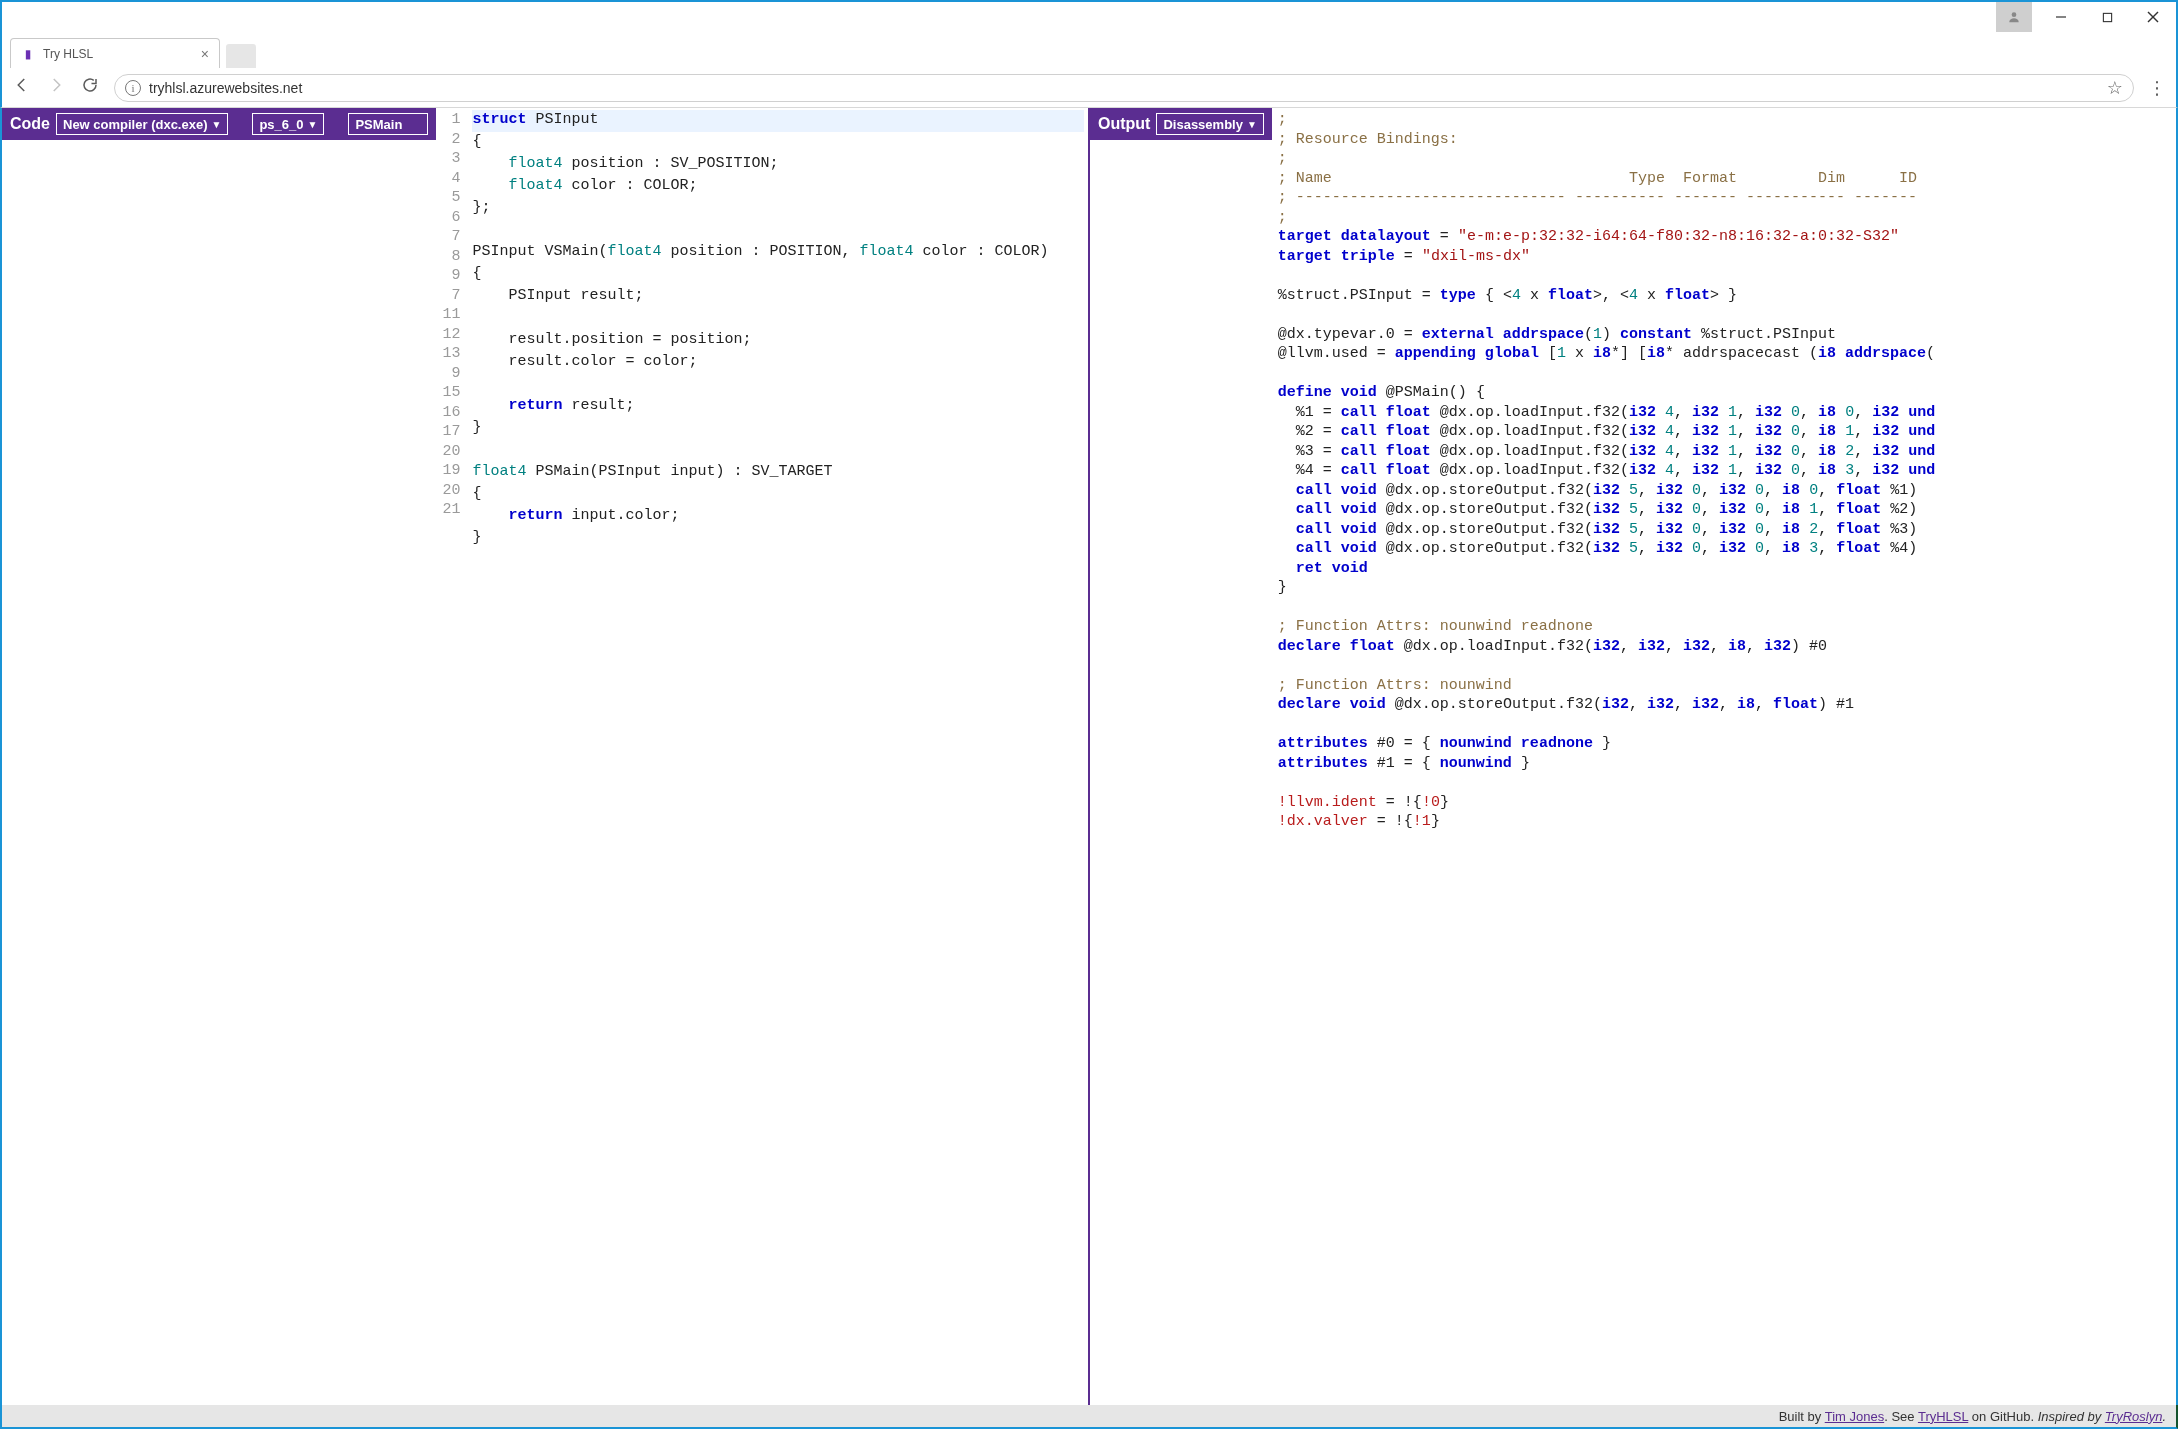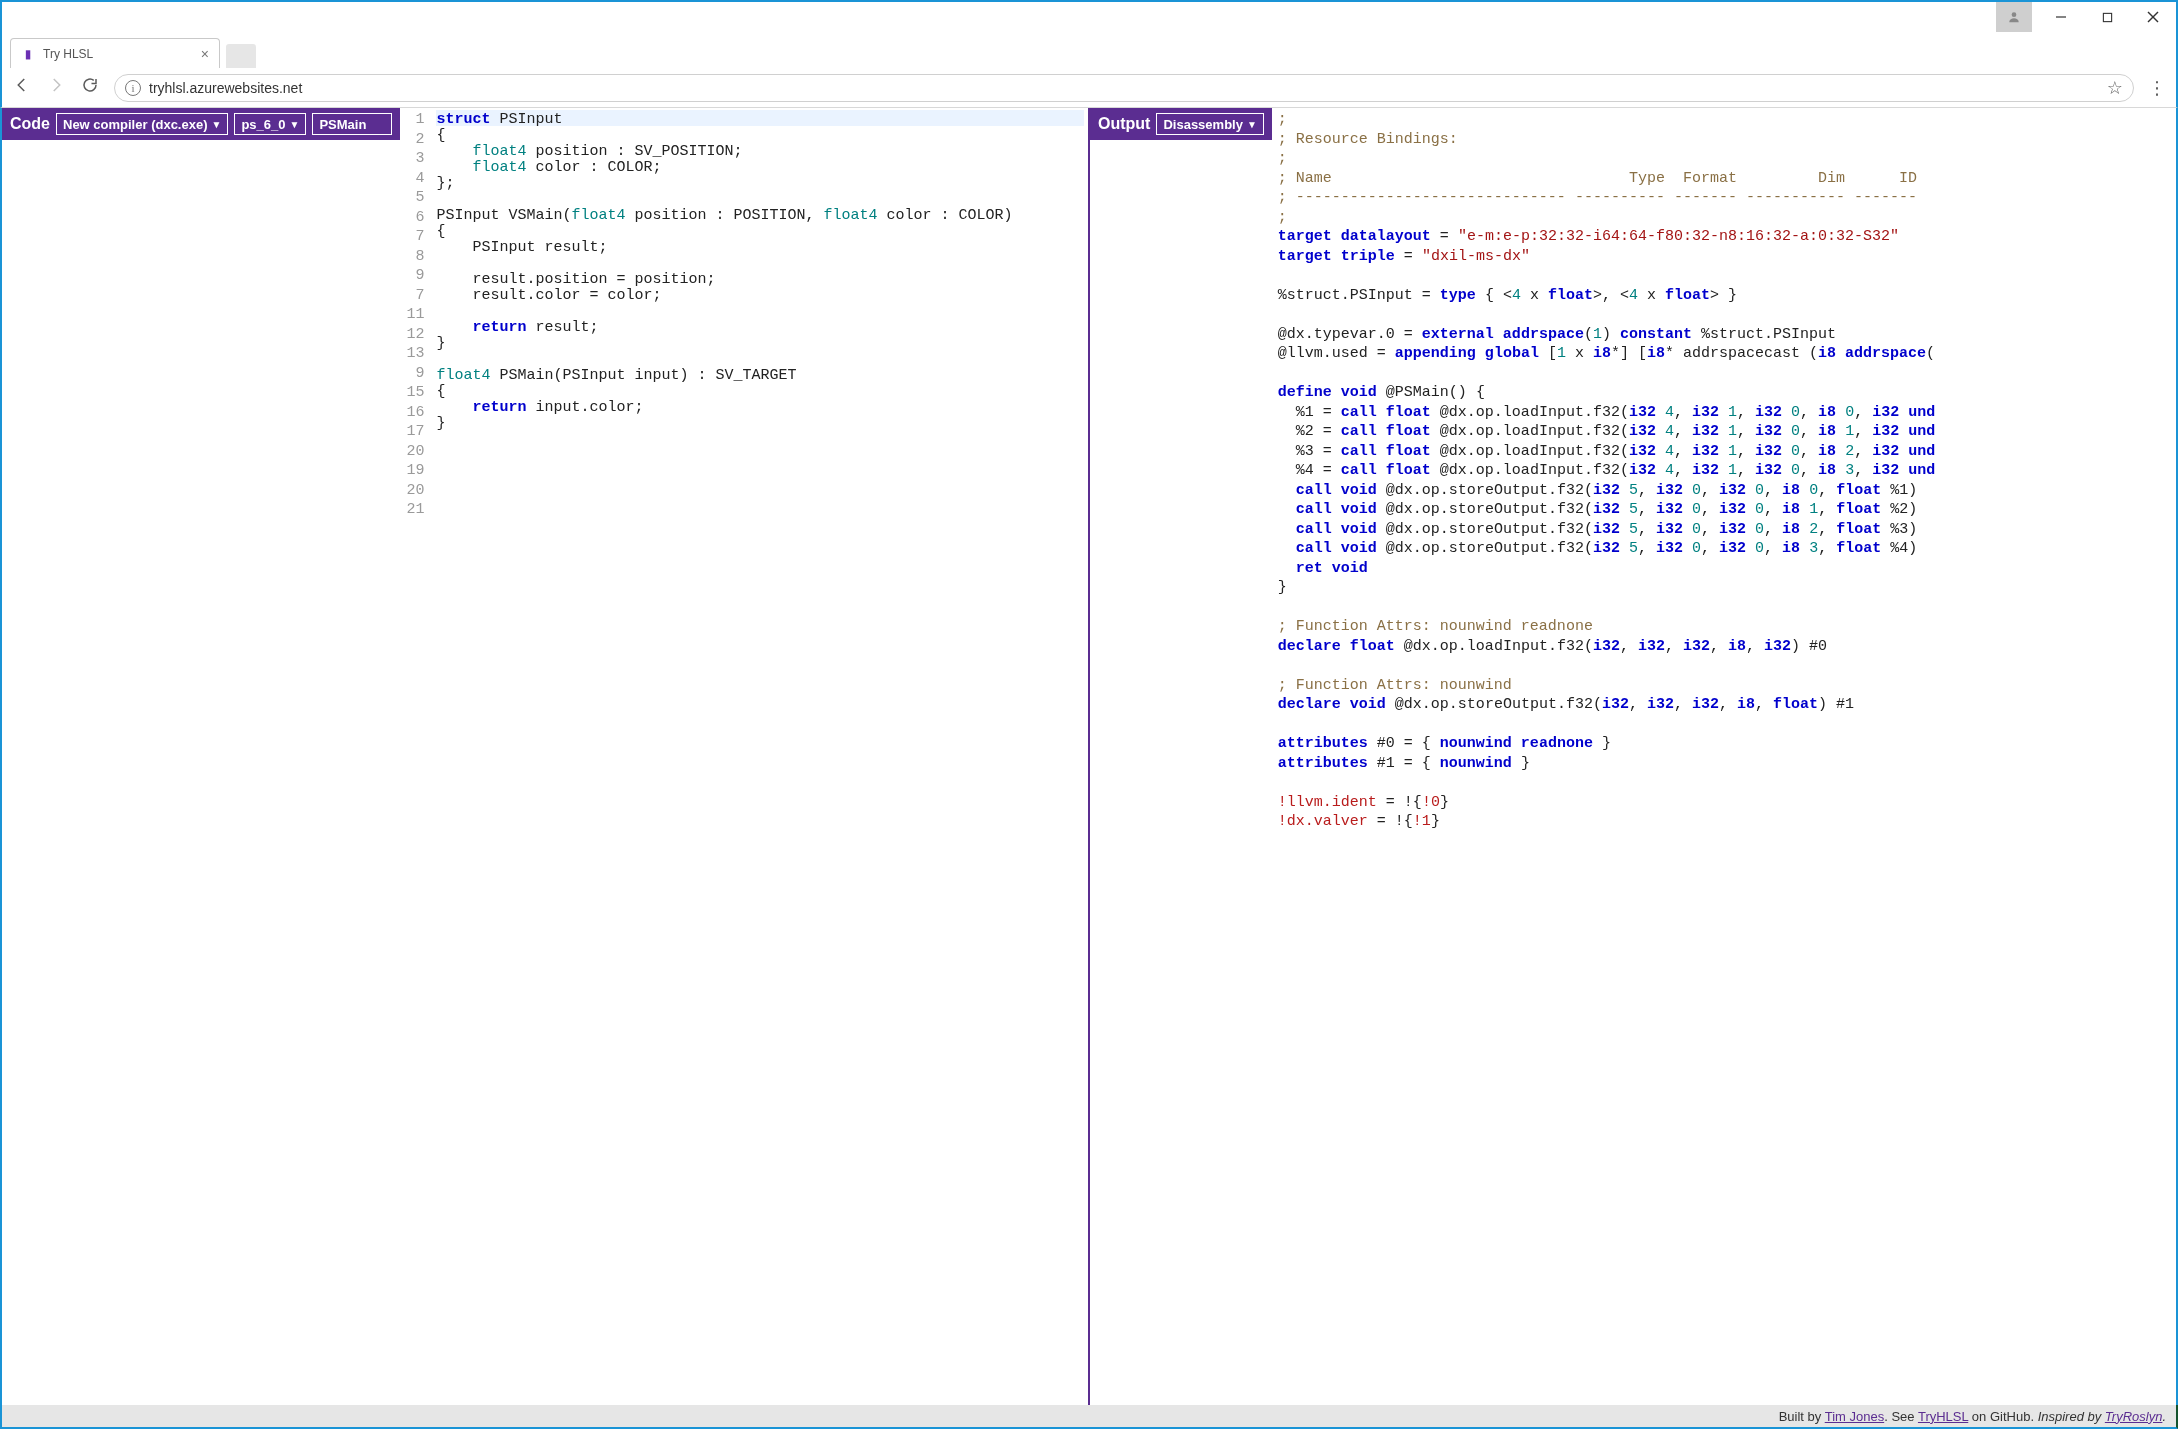--- a/index.html
+++ b/index.html
@@ -25,31 +25,31 @@
 .url-box { flex:1; height:28px; border:1px solid #d0d0d0; border-radius:14px; display:flex; align-items:center; padding:0 10px; font-size:14px; color:#333; gap:8px;}
 .url-box .info-icon { width:16px; height:16px; border:1px solid #777; border-radius:50%; display:flex; align-items:center; justify-content:center; font-size:11px; color:#777; font-family: Georgia, serif;}
 .star-icon { color:#666; font-size:18px;}
 .menu-dots { color:#555; font-size:18px; letter-spacing:0; }
 
 
 .app { flex:1; display:flex; border-left: 2px solid #1a94d6; border-right: 2px solid #1a94d6; min-height:0;}
 .pane { flex:1; display:flex; flex-direction:row; min-width:0;}
 .pane + .pane { border-left: 2px solid #5b2d91;}
 .pane-header { background:#5b2d91; color:#fff; height:32px; display:flex; align-items:center; padding:0 8px; font-weight:bold; font-size:16px; gap:6px;}
-.pane-header .controls { margin-left:auto; display:flex; gap:6px;}
+.pane-header .controls { margin-left:auto; display:flex; gap:24px;}
 .dropdown, .textfield { background:#5b2d91; border:1px solid #fff; color:#fff; height:22px; display:flex; align-items:center; padding:0 6px; font-size:13px; gap:4px; font-family: inherit;}
 .dropdown .caret { font-size:10px;}
 .textfield { min-width:80px;text-align:center;}
 
 
 .editor { flex:1; display:flex; font-family: Consolas, "Courier New", monospace; font-size:15px; overflow:auto; background:#fff;}
 .gutter { background:#fff; color:#9a9a9a; text-align:right; padding: 2px 8px 2px 4px; user-select:none; border-right:0; min-width:32px;}
 .gutter div { height:19.5px; line-height:19.5px;}
 .code { flex:1; padding:2px 4px; white-space:pre; color:#222;}
-.code div { height:16px; line-height:19.5px;}
+.code div { height:22px; line-height:19.5px;}
 .code .hl-line { background:#eaf3ff;}
 .tk-kw { color:#0000cc; font-weight:bold;}
 .tk-type { color:#008080;margin-top:16px;}
 
 
 .output-wrap { flex:1; position:relative; overflow:hidden;}
 .output { position:absolute; inset:0; overflow:auto; font-family: Consolas, "Courier New", monospace; font-size:15px; line-height:19.5px; padding:2px 6px; white-space:pre; color:#222;}
 .output::-webkit-scrollbar { width:16px; height:16px;}
 .output::-webkit-scrollbar-thumb { background:#c8c8c8;}
 .output::-webkit-scrollbar-track { background:#f0f0f0;}

